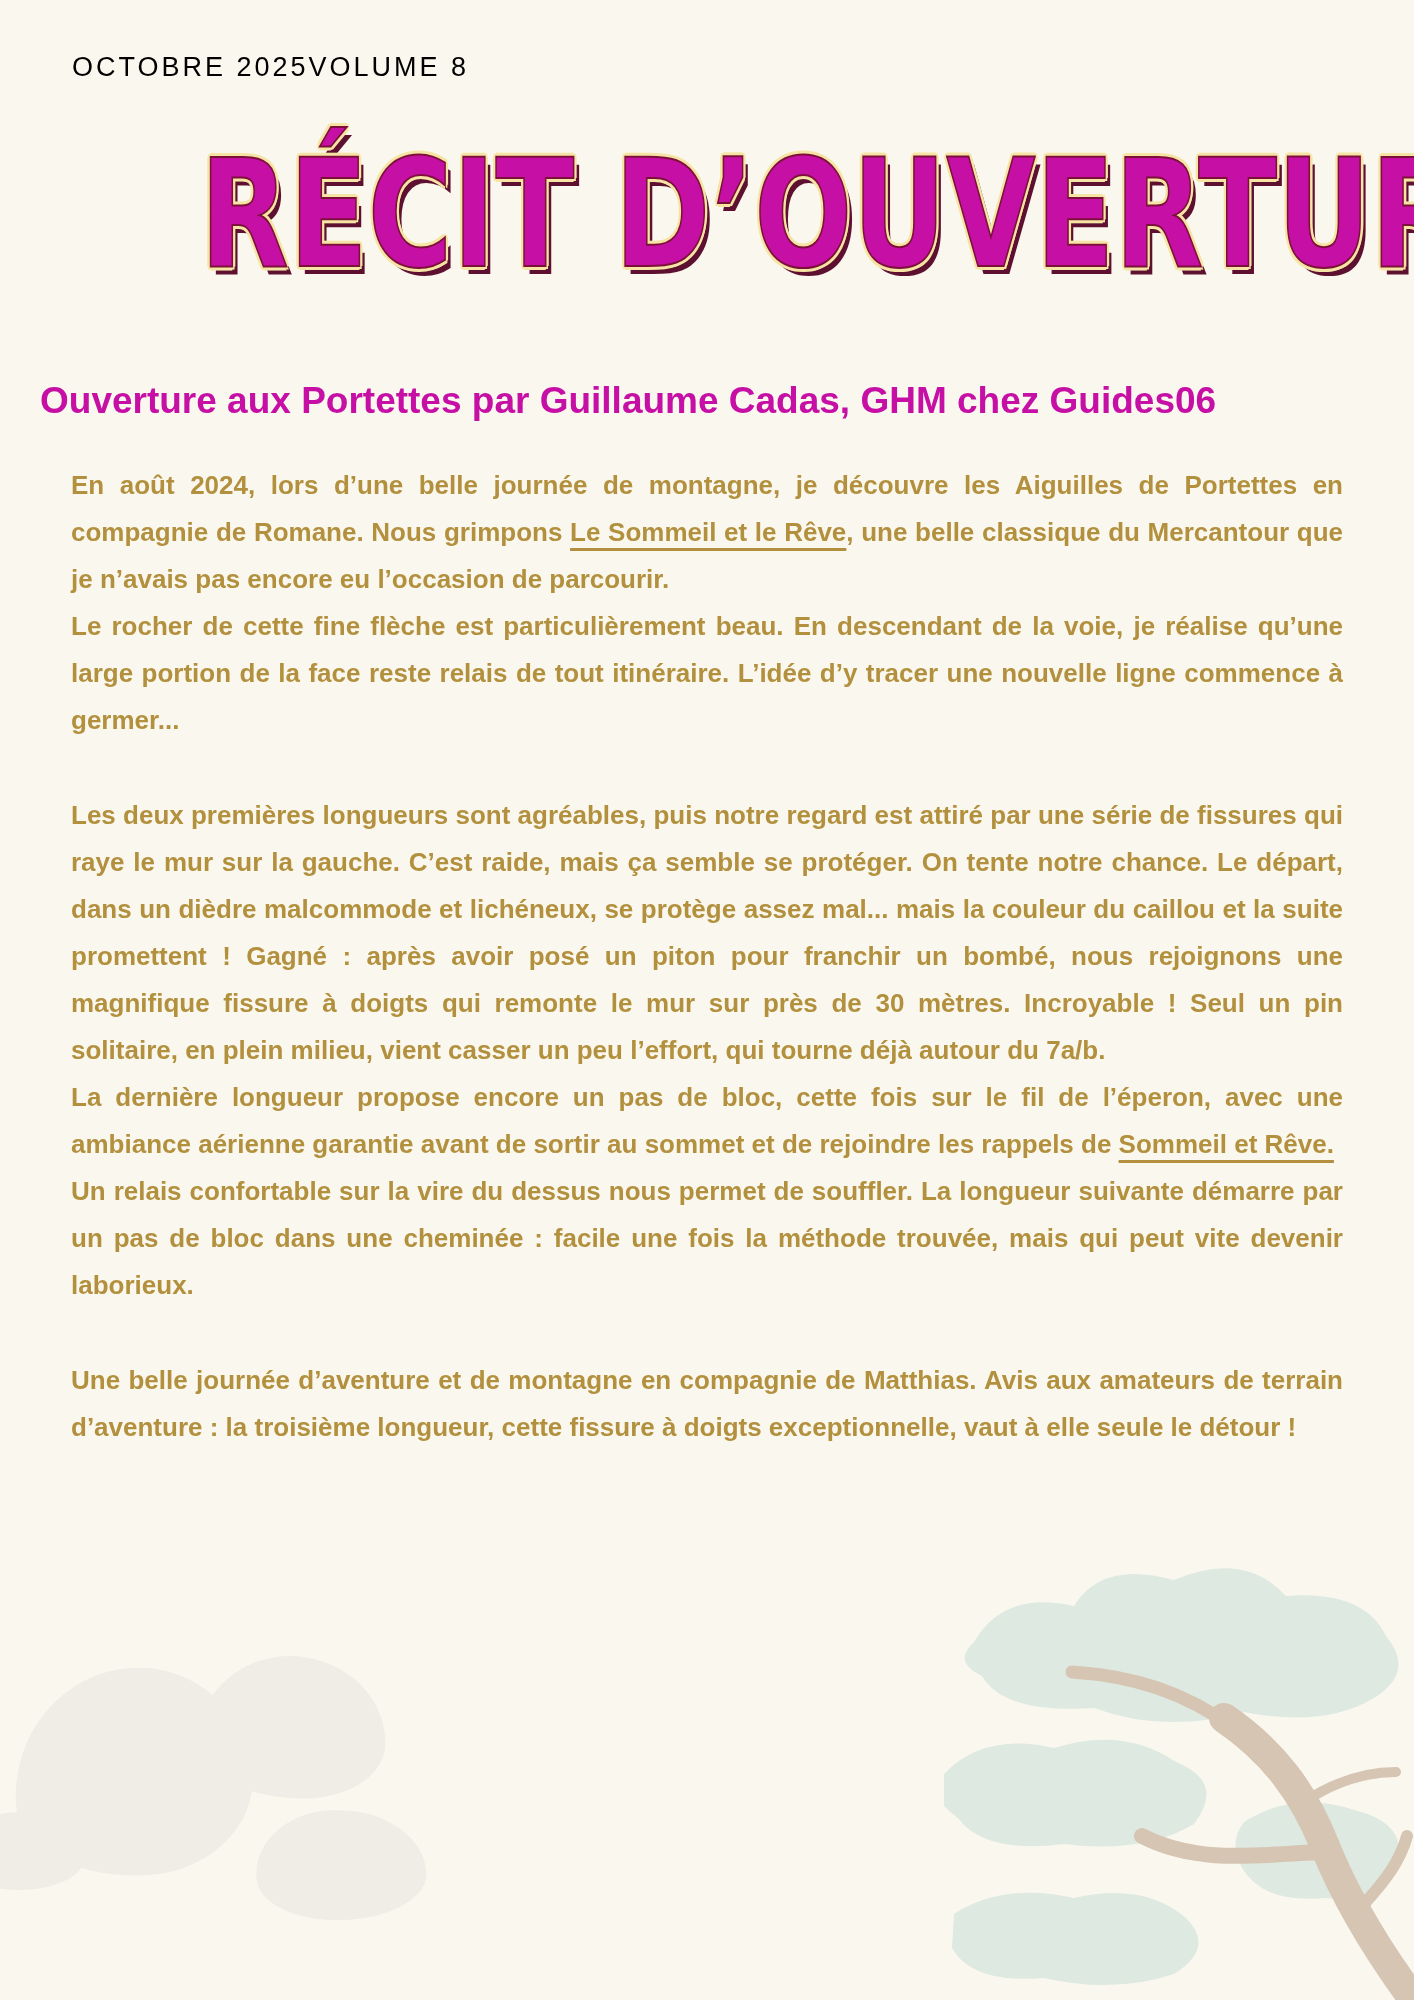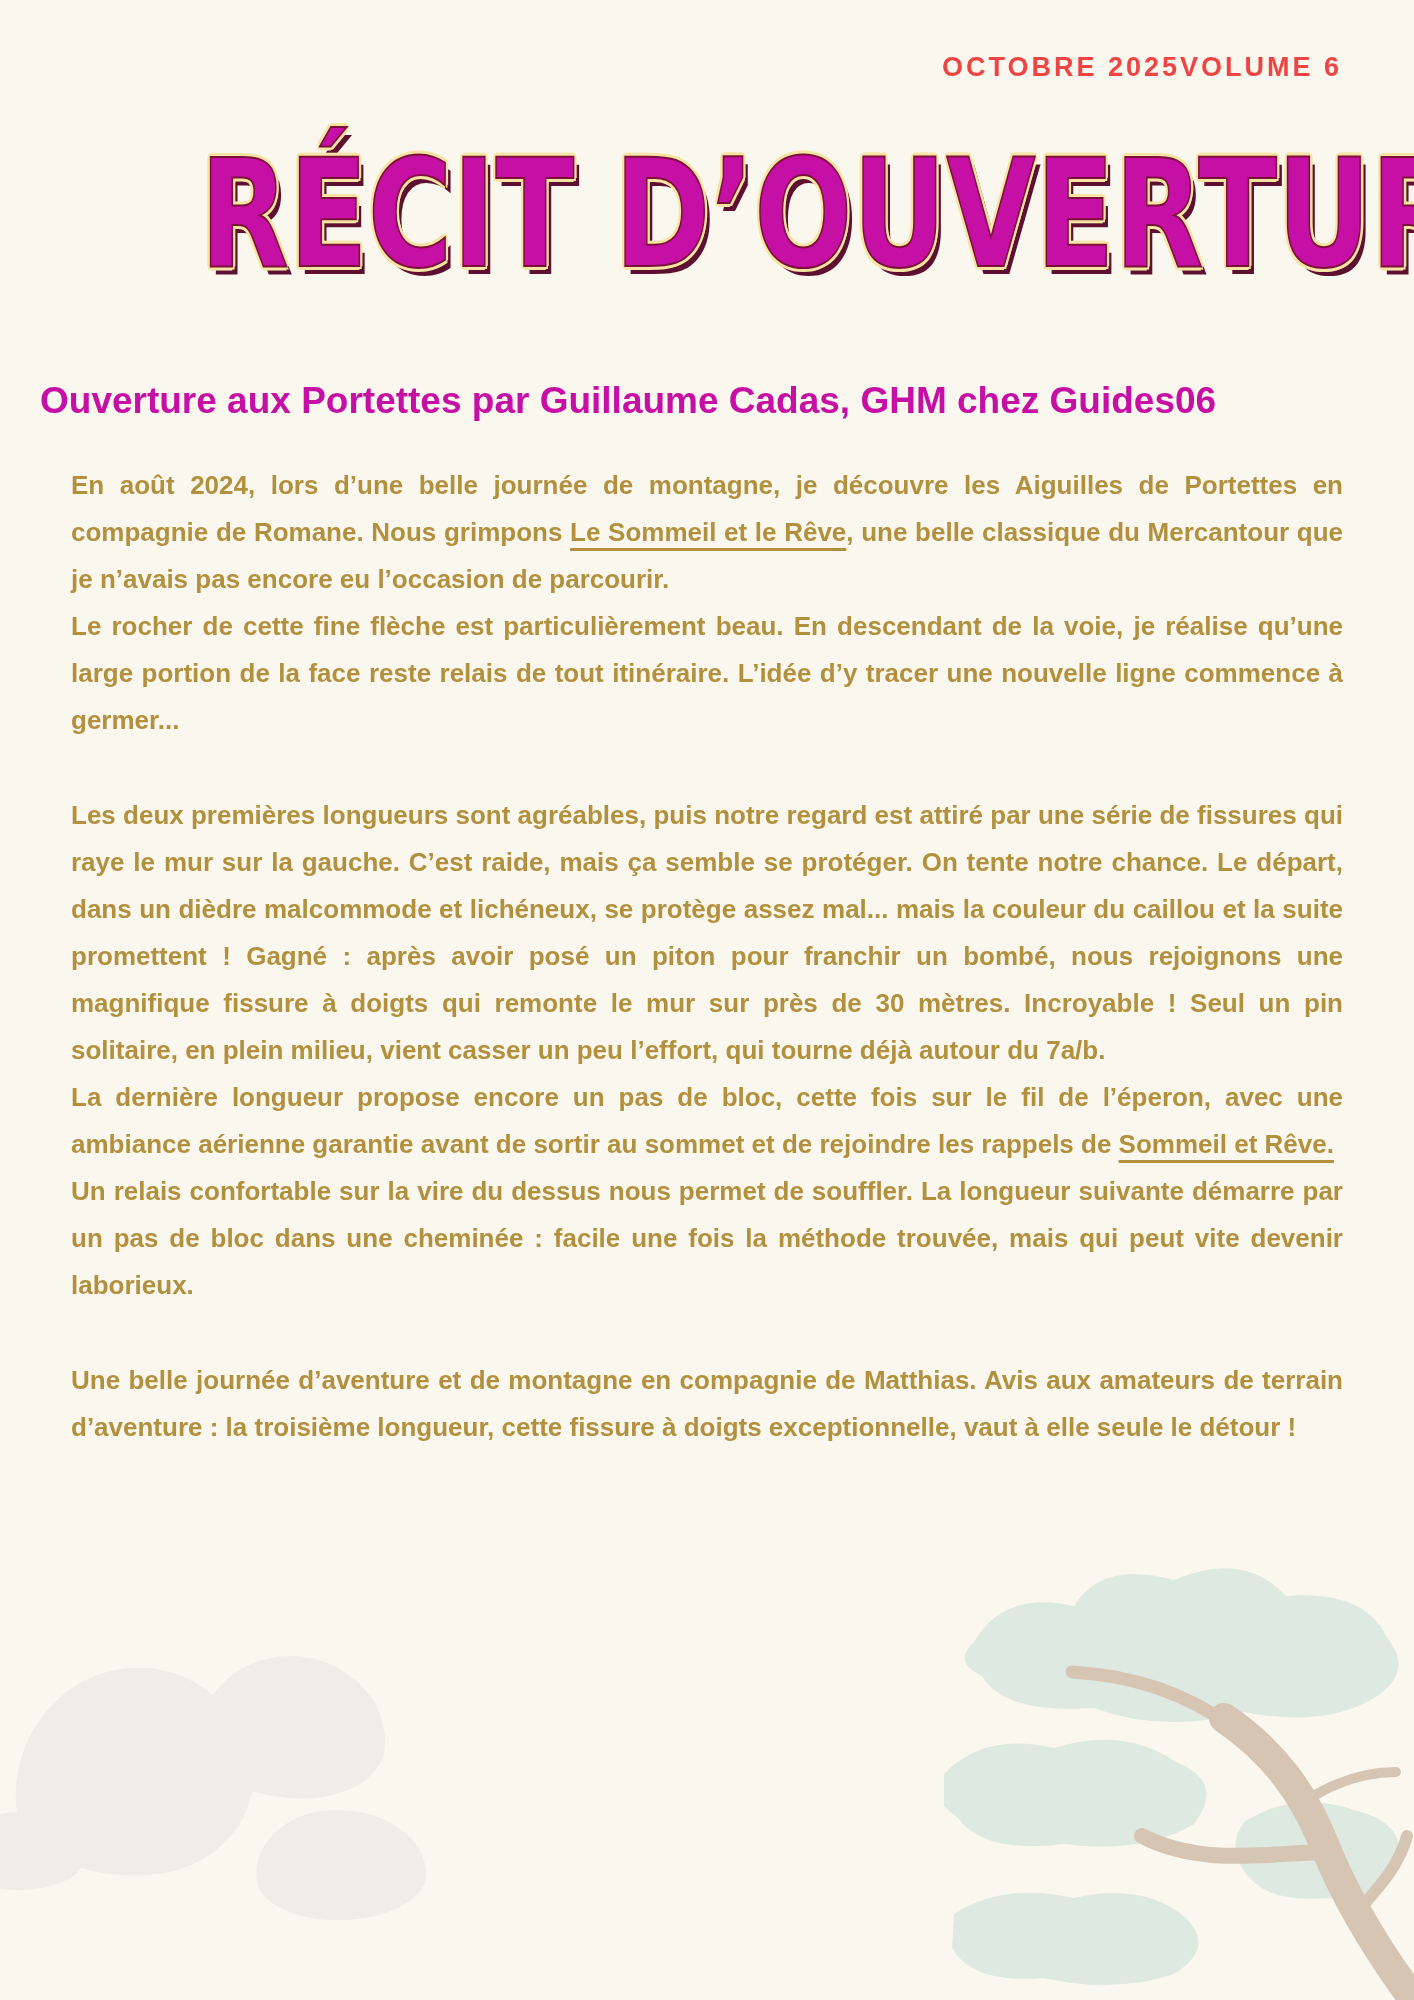--- a/index.html
+++ b/index.html
@@ -35,26 +35,26 @@
     z-index: 0;
   }
 
   
   .masthead {
     position: absolute;
     top: 52px;
     left: 72px;
     right: 72px;
     display: flex;
-    justify-content: flex-end;
+    justify-content: flex-start;
     align-items: baseline;
     font-size: 27px;
-    font-weight: bold;
+    font-weight: normal;
     letter-spacing: 3px;
-    color: #ef4444;
+    color: #000000;
     z-index: 2;
   }
 
   
   .title-wrap {
     position: absolute;
     top: 128px;
     left: 0;
     right: 0;
     margin: 0;
@@ -140,21 +140,21 @@
     </g>
   </svg>
 
   <div class="rock rock1"></div>
   <div class="rock rock2"></div>
   <div class="rock rock3"></div>
   <div class="rock rock4"></div>
 
   <header class="masthead">
     <span>OCTOBRE 2025</span>
-    <span>VOLUME 6</span>
+    <span>VOLUME 8</span>
   </header>
 
   <h1 class="title-wrap">
     <span class="title-text">RÉCIT D’OUVERTURE</span>
   </h1>
 
   <h2 class="subtitle">Ouverture aux Portettes par Guillaume Cadas, GHM chez Guides06</h2>
 
   <div class="article">
     <p><span>En août 2024, lors d’une belle journée de montagne, je découvre les Aiguilles de Portettes en compagnie de Romane. Nous grimpons </span><span class="u">Le Sommeil et le Rêve</span><span>, une belle classique du Mercantour que je n’avais pas encore eu l’occasion de parcourir.</span></p>

